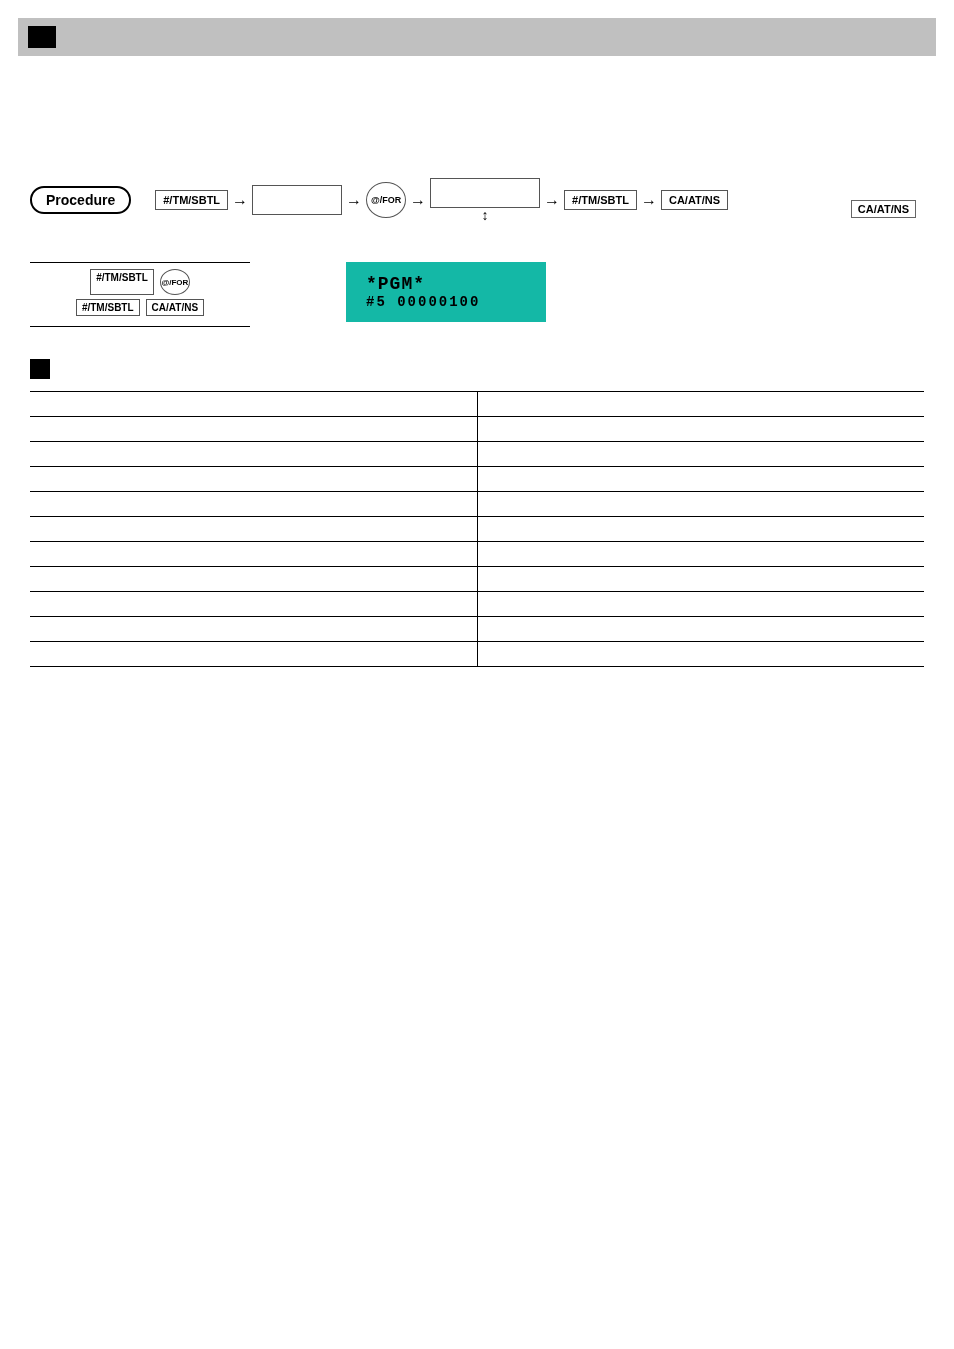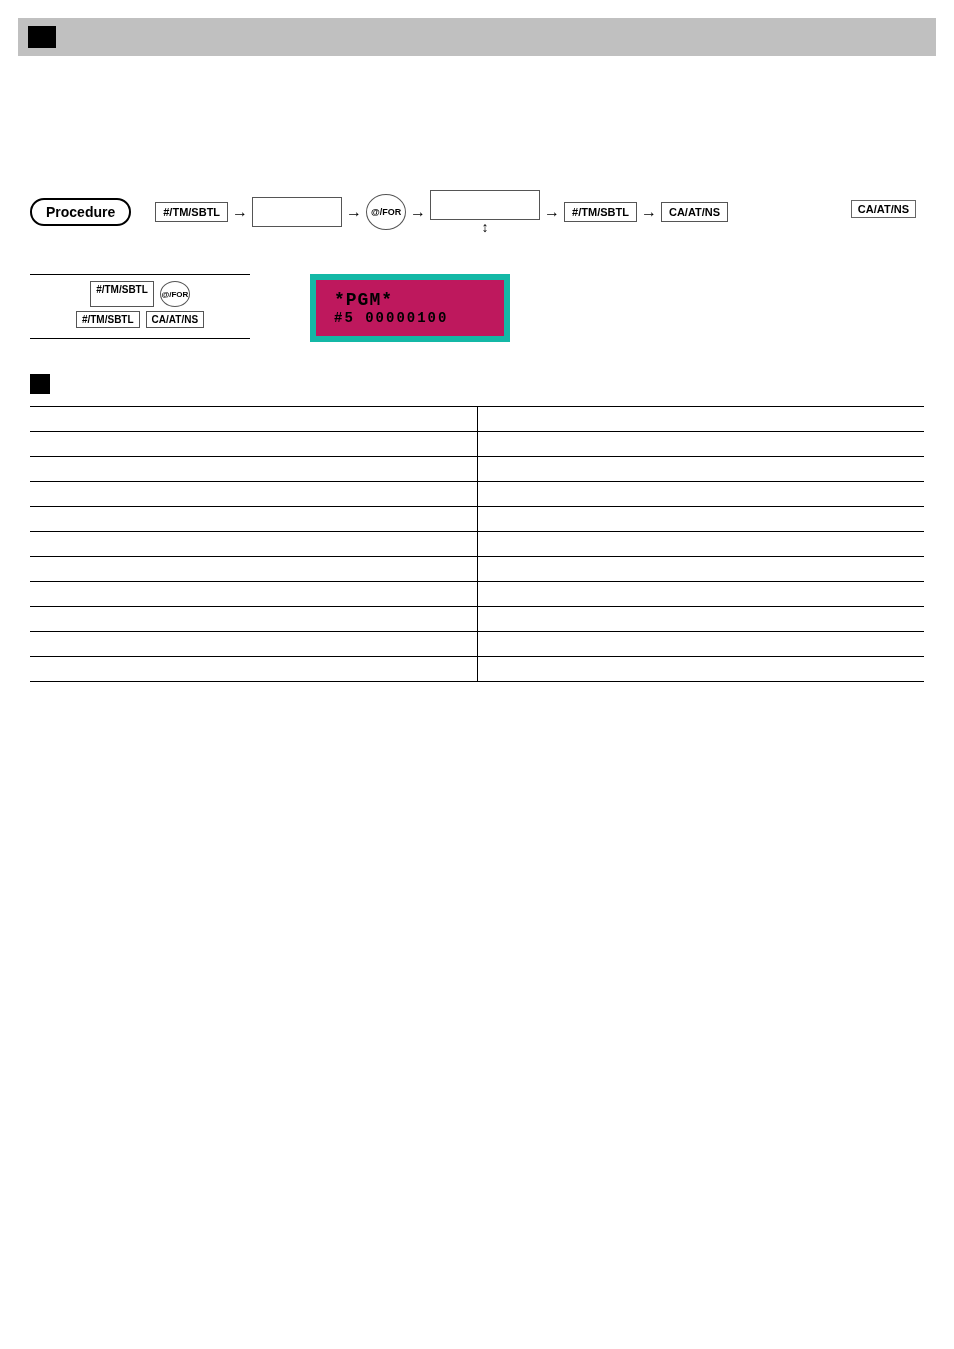--- a/index.html
+++ b/index.html
@@ -31,21 +31,21 @@
     }
     .header-title {
       font-size: 15px;
       font-weight: bold;
       color: #000;
     }
 
     
     .content {
       margin: 0 30px;
-      padding-top: 30px;
+      padding-top: 18px;
     }
 
     
     .desc-block {
       font-size: 12.5px;
       line-height: 1.6;
       margin-bottom: 8px;
     }
 
     
@@ -192,27 +192,28 @@
     }
 
     .kb-line-bottom {
       width: 220px;
       border-top: 1px solid #000;
       margin-top: 6px;
     }
 
     
     .display-box {
-      border: 6px solid #14b8a6;
-      background: #be185d;
+      border: 2px solid #14b8a6;
+      background: #14b8a6;
       padding: 10px 18px;
       font-family: 'Courier New', monospace;
       font-size: 18px;
       font-weight: bold;
       min-width: 200px;
+      margin-left: 36px;
     }
 
     .display-line1 {
       font-size: 18px;
       font-weight: bold;
       letter-spacing: 1px;
     }
 
     .display-line2 {
       font-size: 14px;

